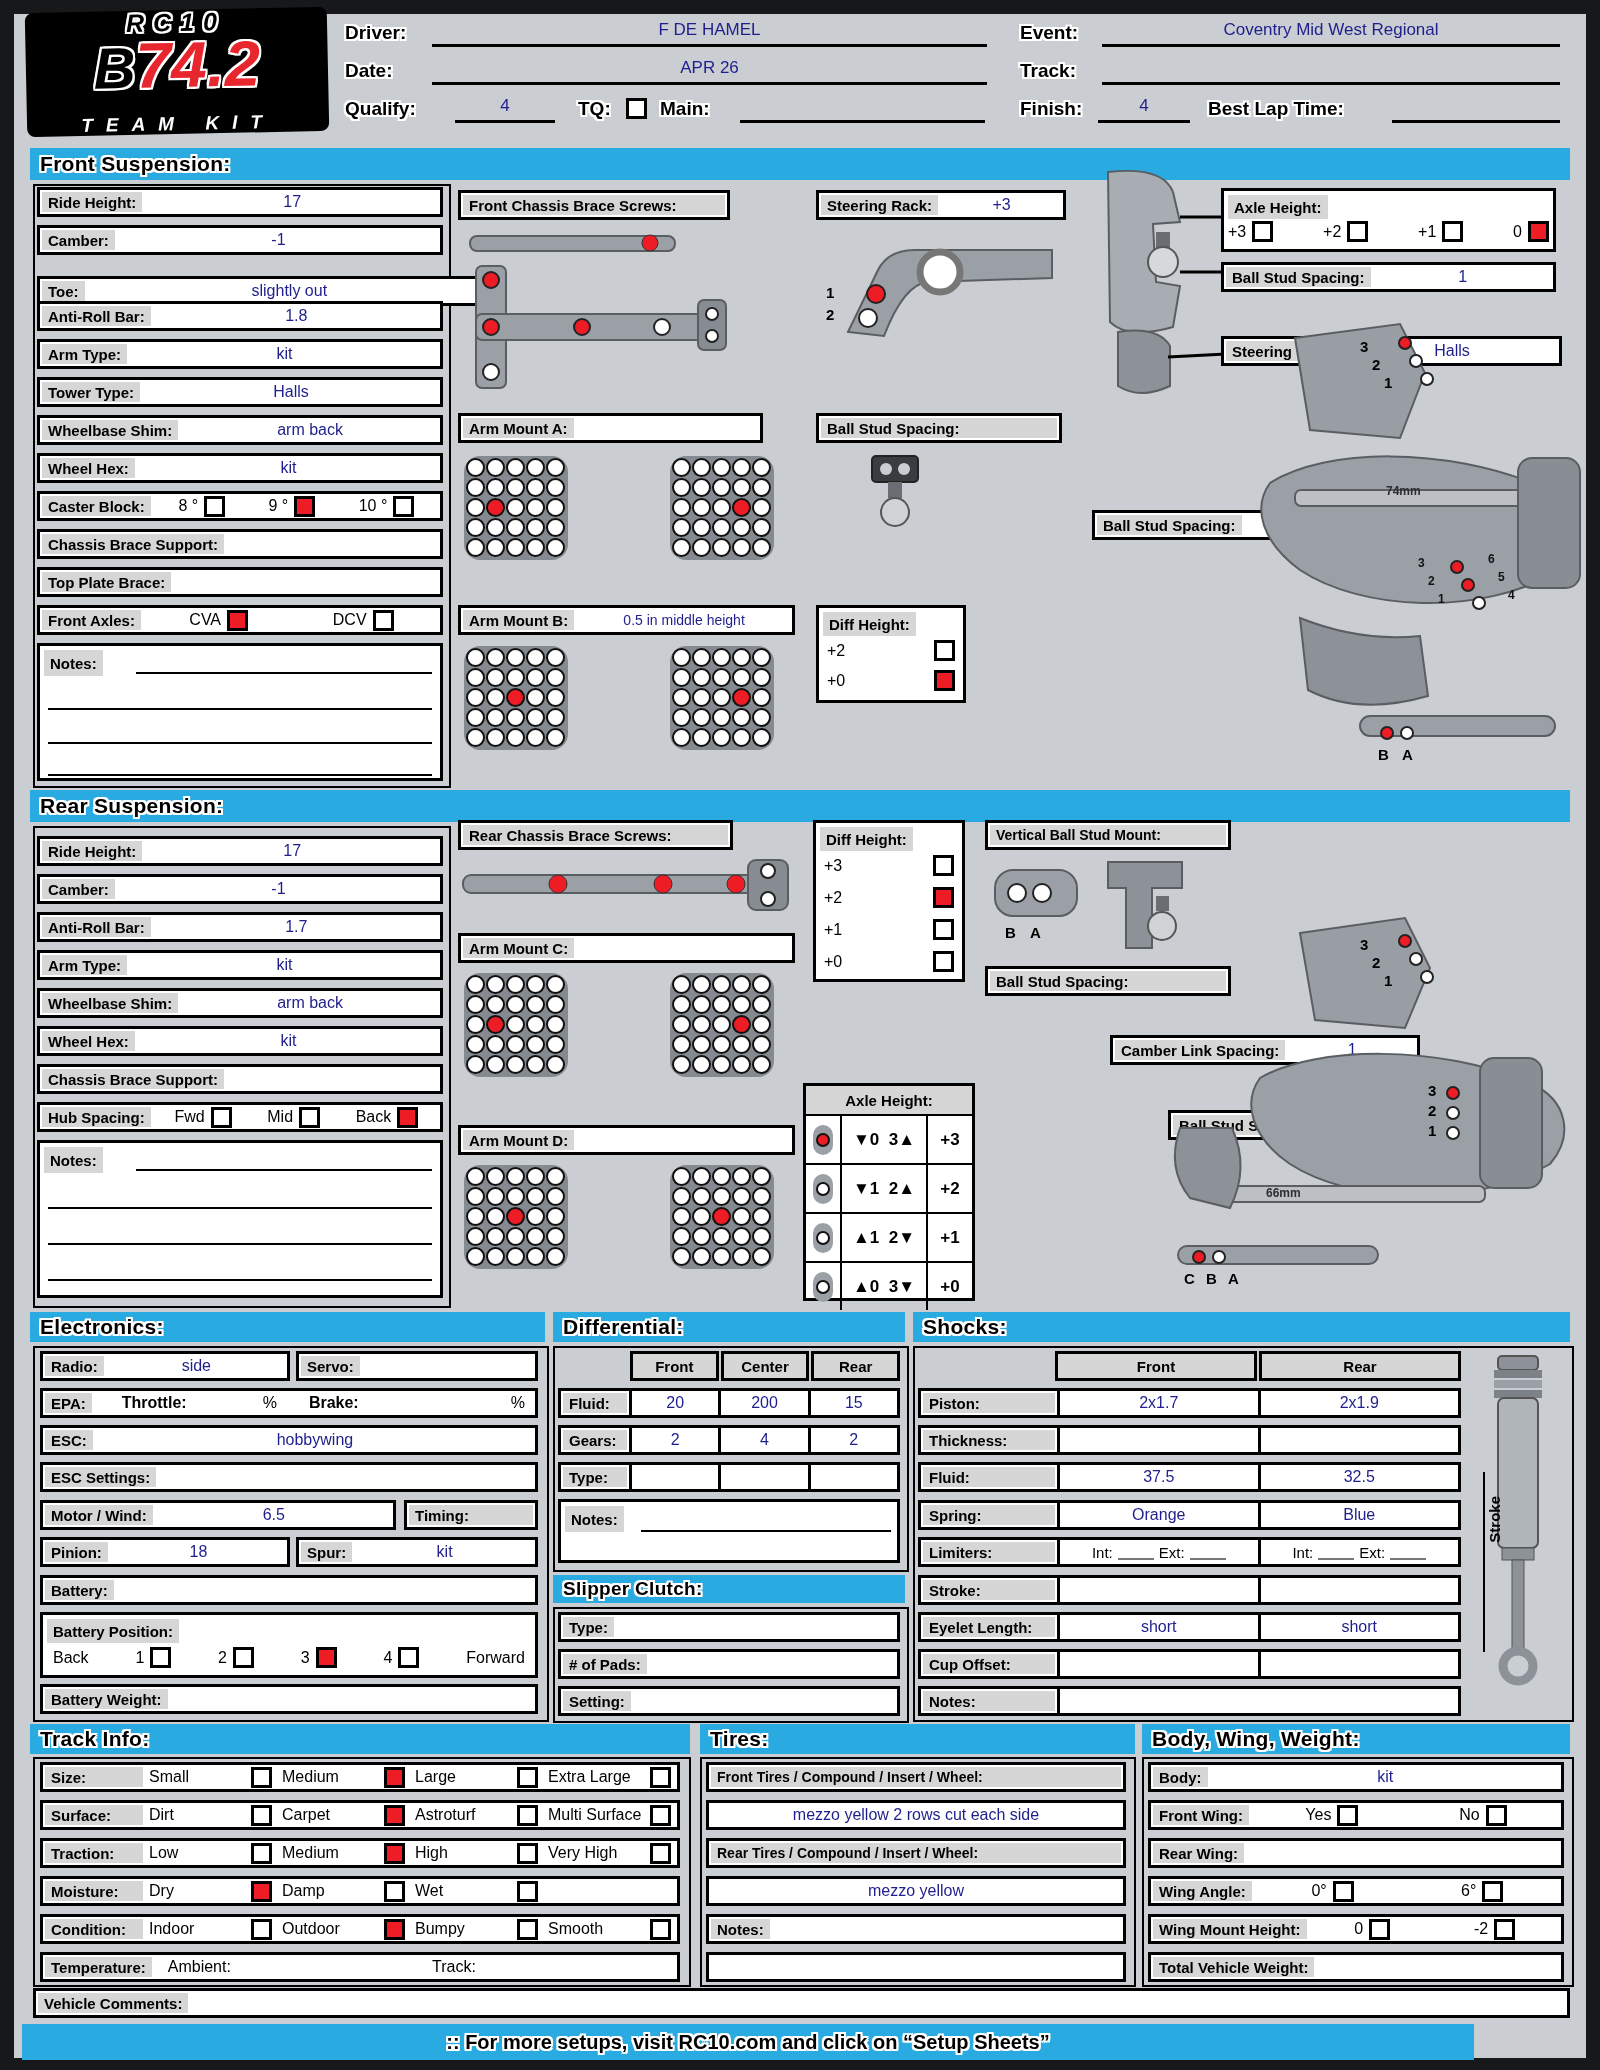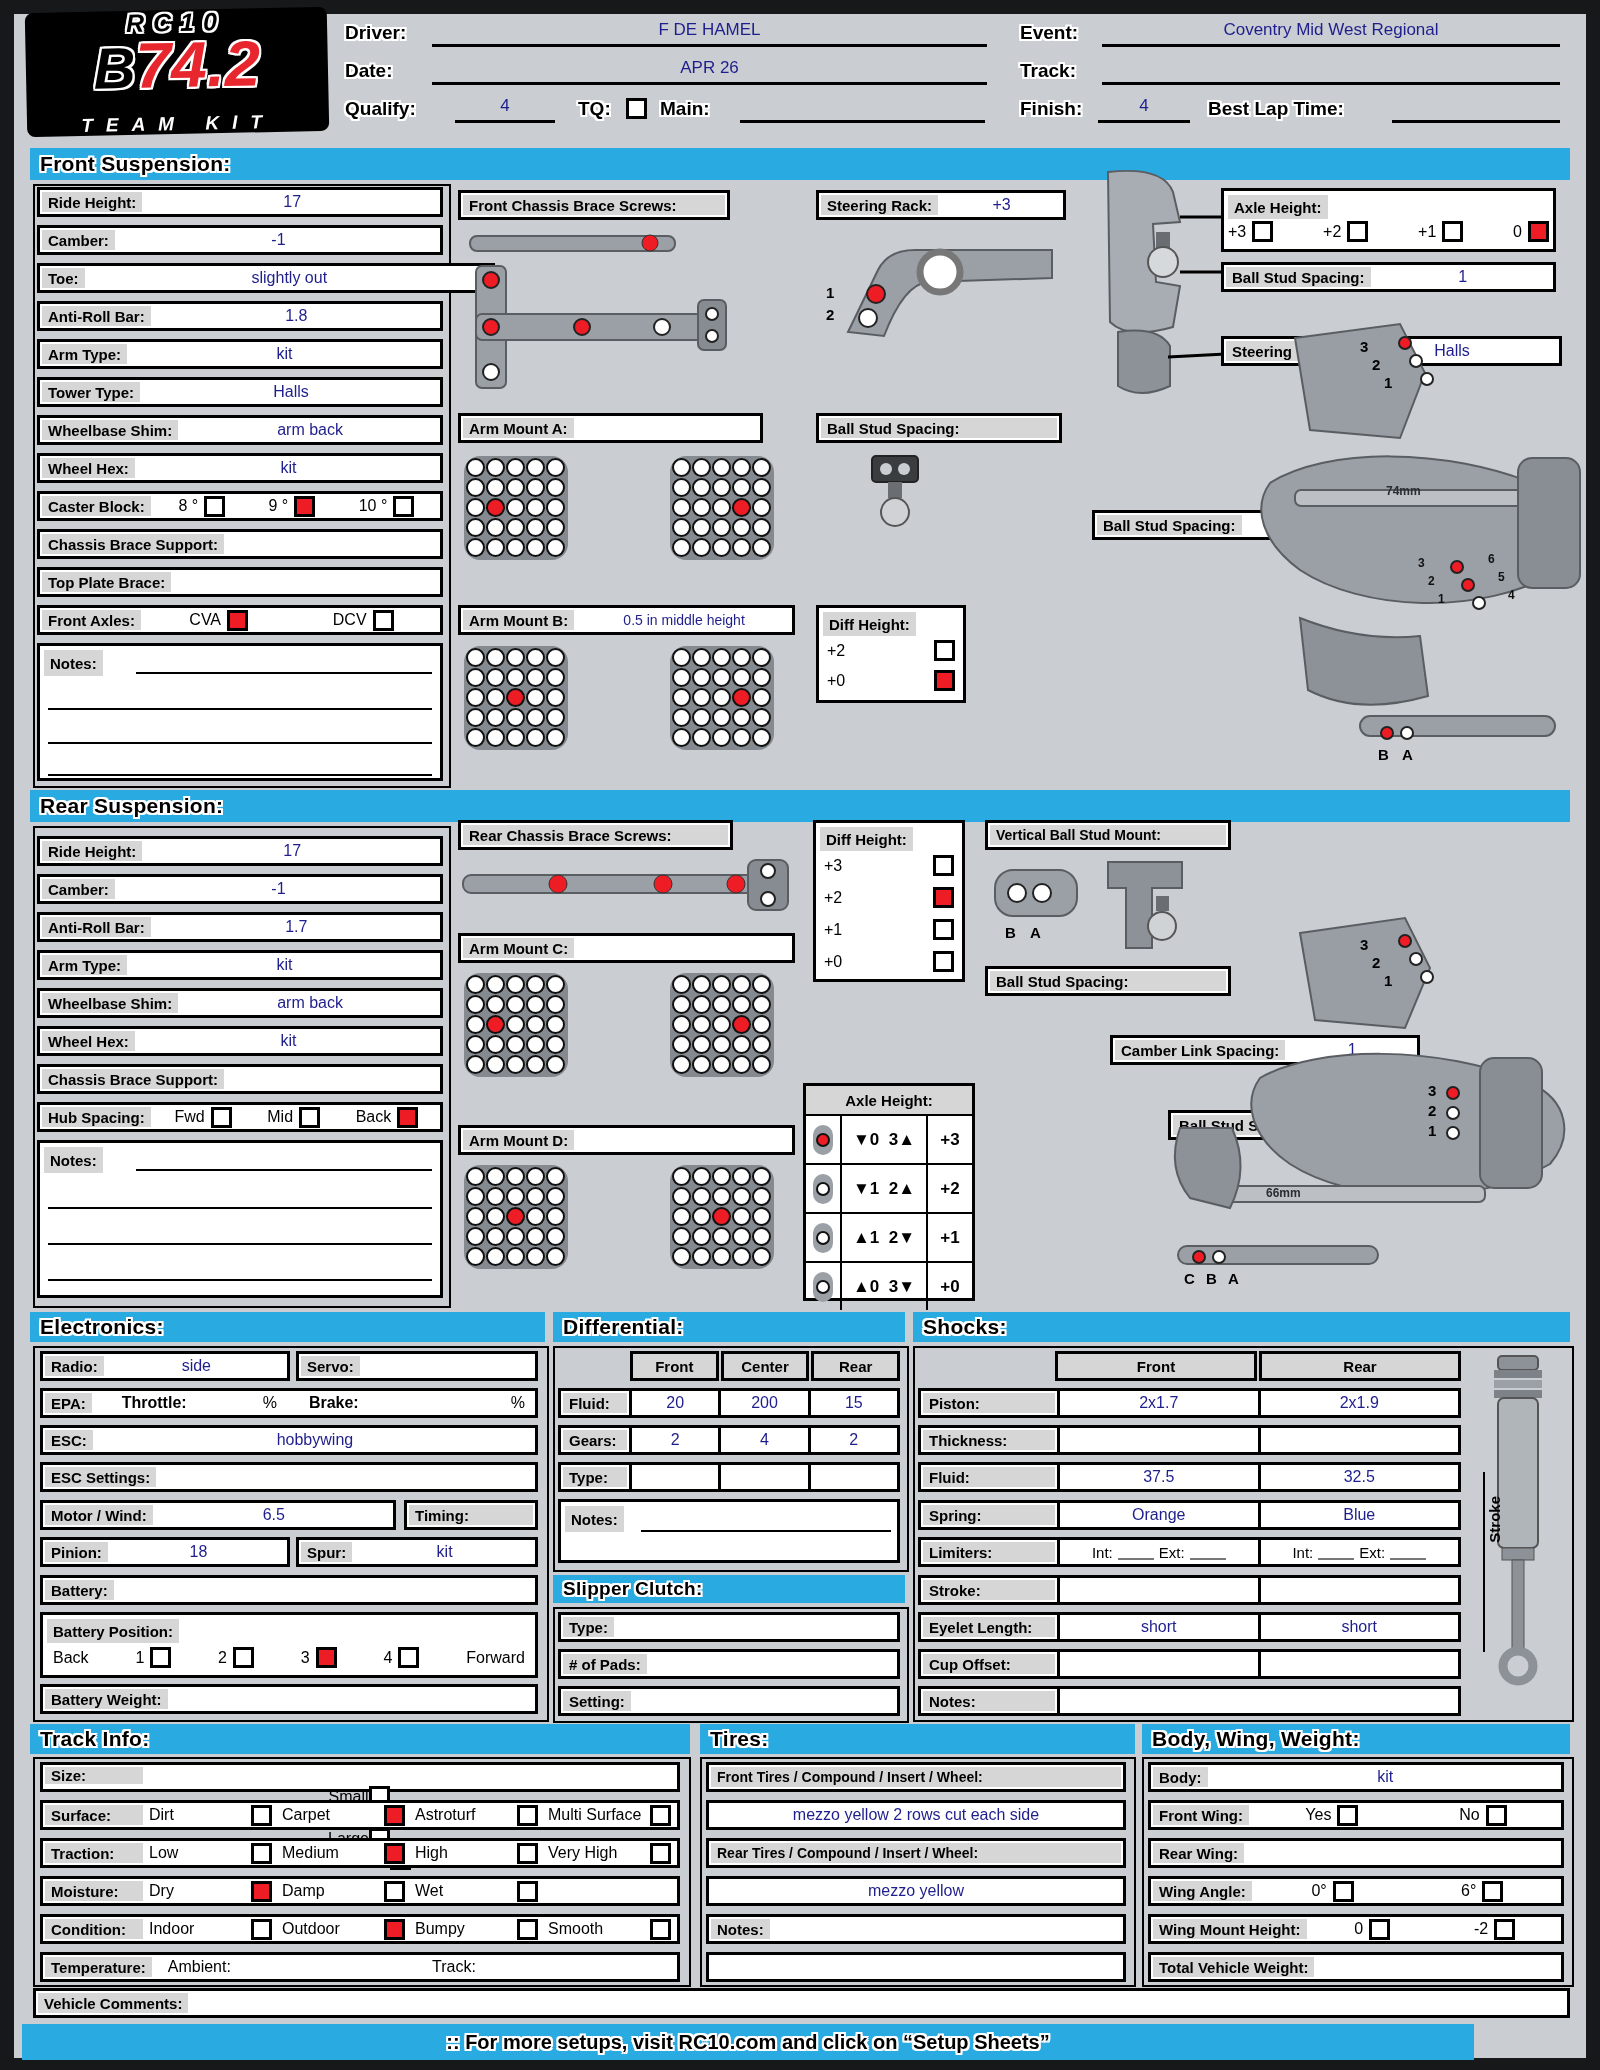--- a/index.html
+++ b/index.html
@@ -96,21 +96,21 @@
   <div class="panel" style="left:33px;top:184px;width:414px;height:600px;"></div>
 
   <div class="row" style="left:37px;top:187px;width:406px;">
     <span class="chip">Ride Height:</span>
       <span class="val">17</span>
     </div>
   <div class="row" style="left:37px;top:225px;width:406px;">
     <span class="chip">Camber:</span>
       <span class="val">-1</span>
     </div>
-  <div class="row" style="left:37px;top:263px;width:458px;">
+  <div class="row" style="left:37px;top:276px;width:458px;">
     <span class="chip">Toe:</span>
       <span class="val">slightly out</span>
     </div>
   <div class="row" style="left:37px;top:301px;width:406px;">
     <span class="chip">Anti-Roll Bar:</span>
       <span class="val">1.8</span>
     </div>
   <div class="row" style="left:37px;top:339px;width:406px;">
     <span class="chip">Arm Type:</span>
       <span class="val">kit</span>
@@ -925,21 +925,21 @@
     <circle cx="48" cy="314" r="15" fill="none" stroke="#8d9298" stroke-width="9"></circle>
     <line x1="14" y1="120" x2="14" y2="300" stroke="#000" stroke-width="2"></line>
   </svg>
   <div class="vtext" style="left:1486px;top:1496px;">Stroke</div>
 
   <div class="bluebar" style="left:30px;top:1724px;width:660px;height:30px;">
     <span class="ol sect-title">Track Info:</span>
     </div>
   <div class="panel" style="left:33px;top:1757px;width:654px;height:226px;"></div>
 
-  <div class="row" style="left:40px;top:1762px;width:640px;flex-direction:column;">
+  <div class="row" style="left:40px;top:1762px;width:640px;">
     <span class="chip" style="width:86px;">Size:</span>
     <span class="tcell">
         <span class="blk">Small</span>
         <span class="cb"></span>
       </span>
     <span class="tcell">
         <span class="blk">Medium</span>
         <span class="cb checked"></span>
       </span>
     <span class="tcell">

